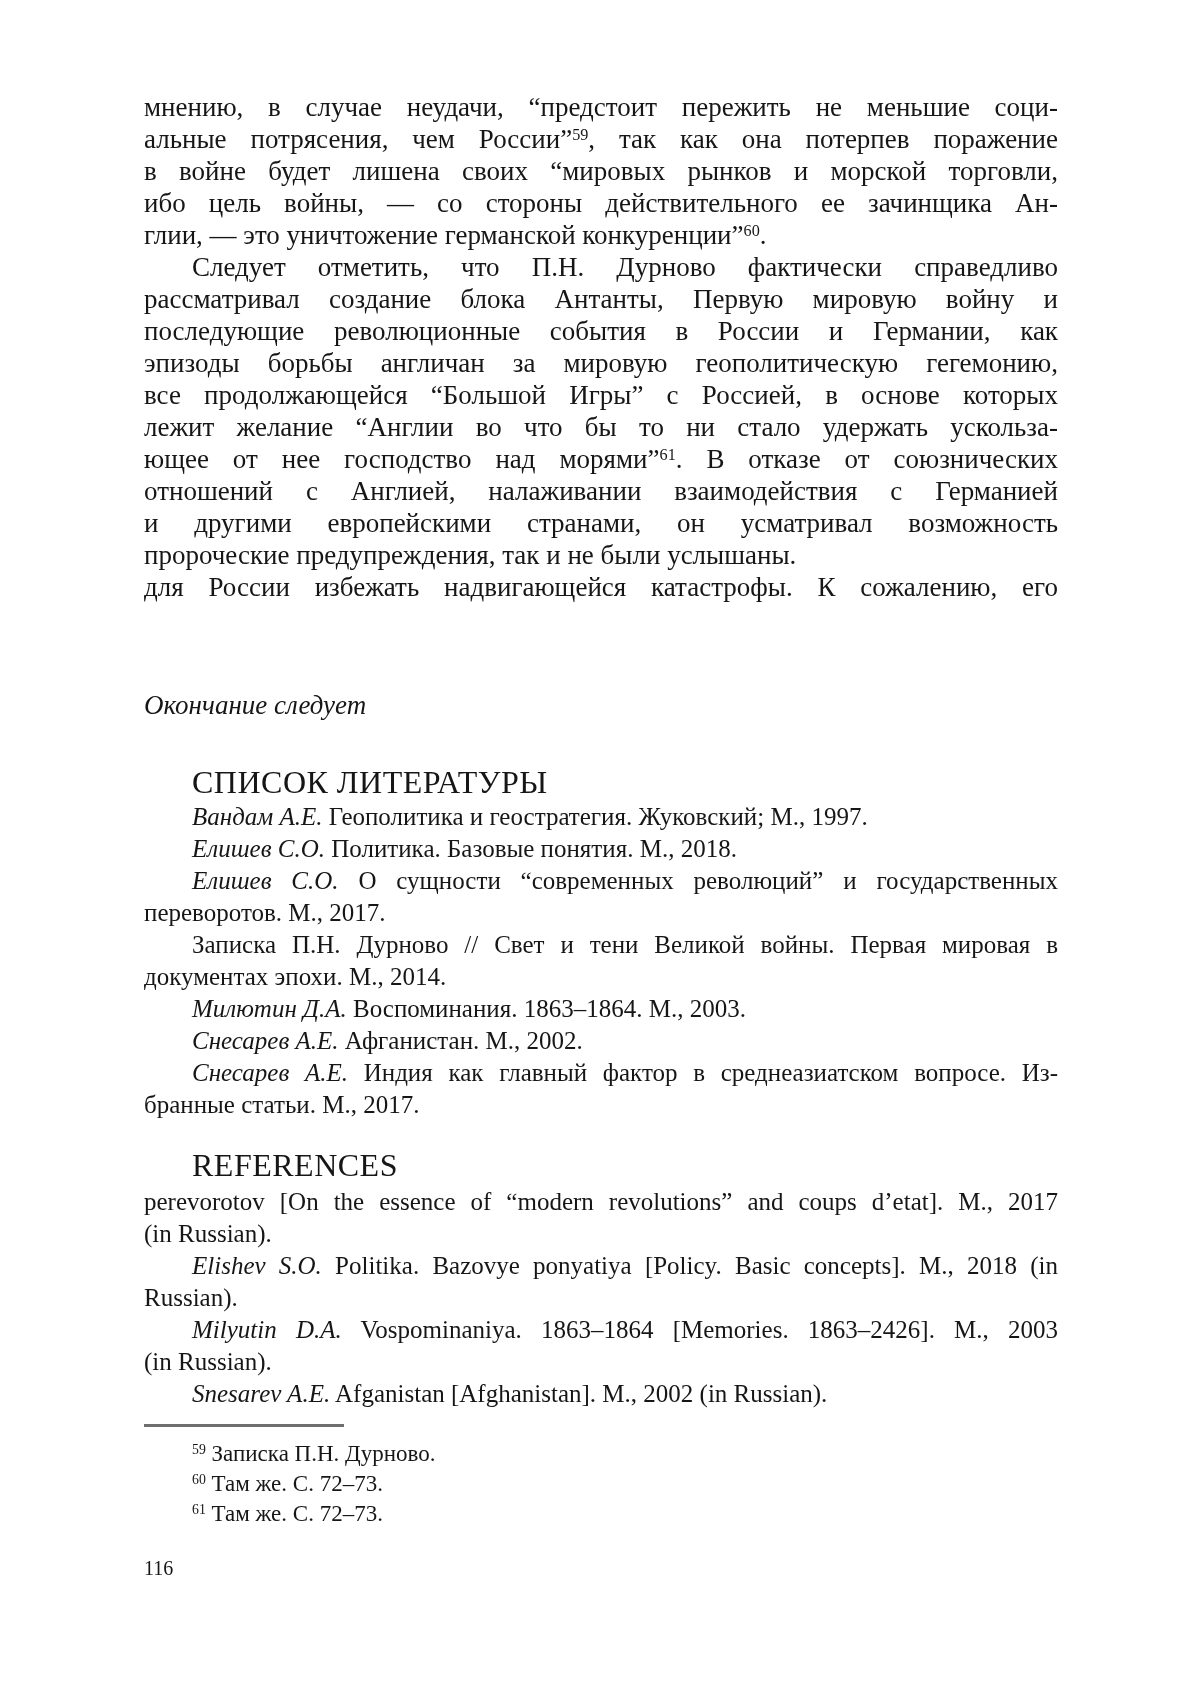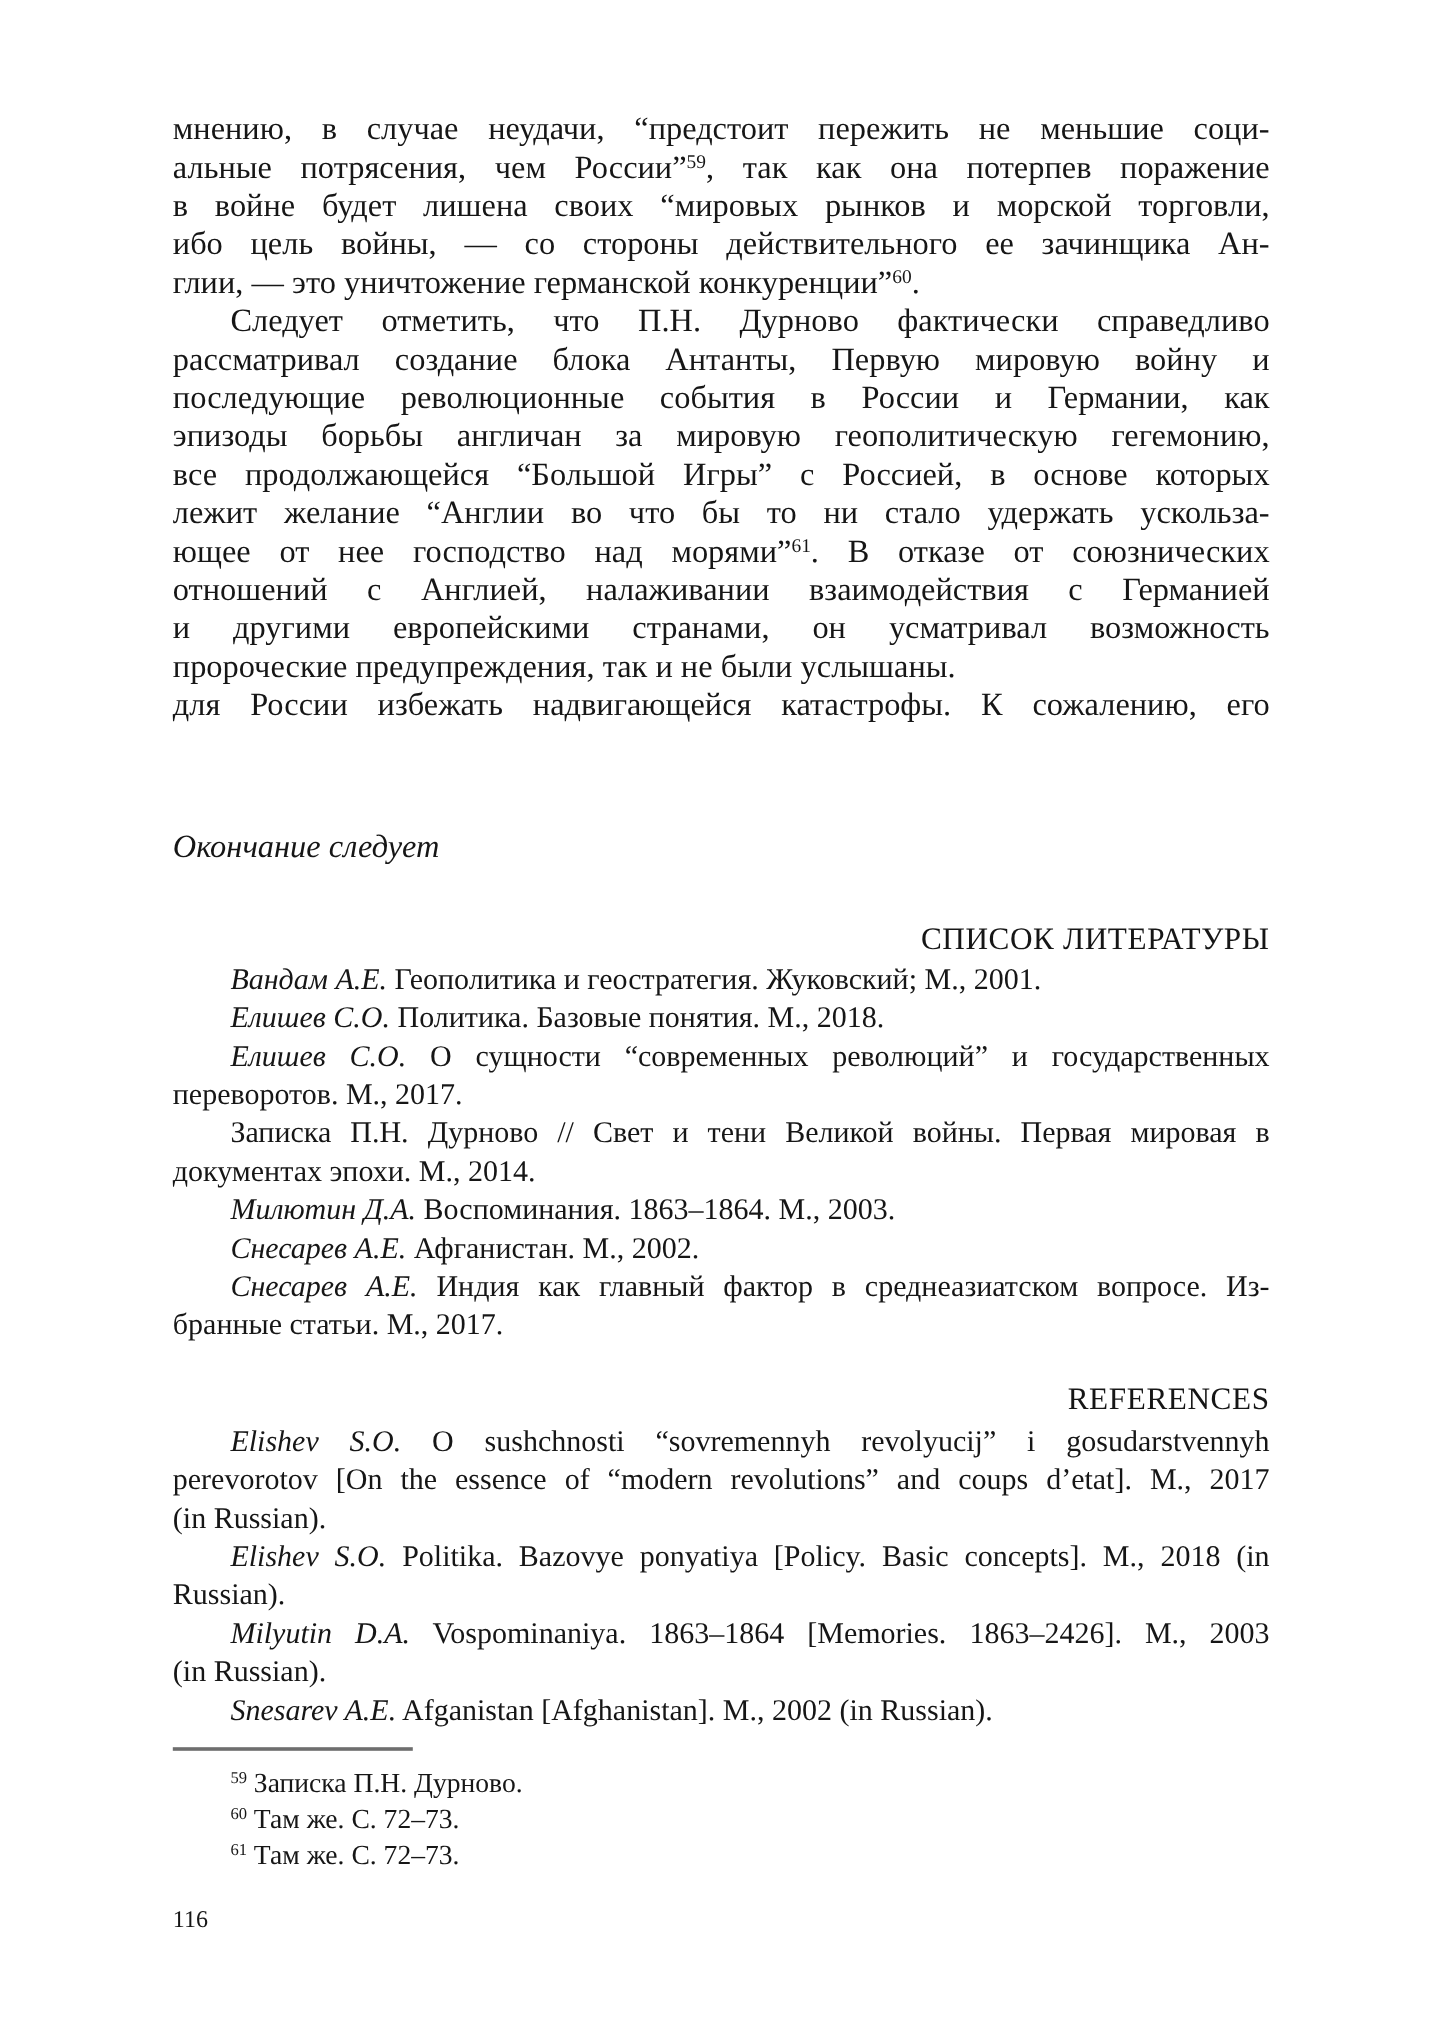--- a/index.html
+++ b/index.html
@@ -47,25 +47,24 @@
   .ending {
     margin: 86px 0 0 0;
     font-size: 27px;
     line-height: 33px;
     font-style: italic;
     text-align: left;
   }
   h2.sec-heading {
     margin: 0;
     font-weight: normal;
-    font-size: 26px;
+    font-size: 32px;
     line-height: 33px;
     text-indent: 48px;
     letter-spacing: 0.5px;
-    text-align: right;
   }
   h2.bib-heading { margin-top: 44px; }
   h2.refs-heading { margin-top: 28px; }
   .bib-section {
     margin-top: 2px;
     font-size: 25px;
     line-height: 32px;
   }
   .refs-section {
     margin-top: 4px;
@@ -116,21 +115,21 @@
         <div class="jline"><span>для России избежать надвигающейся катастрофы. К сожалению, его</span></div>
       </div>
     </section>
 
   <p class="ending">Окончание следует</p>
 
   <h2 class="sec-heading bib-heading">СПИСОК ЛИТЕРАТУРЫ</h2>
 
   <section class="bib-section">
       <div class="block">
-        <div class="jline indent last"><span class="it">Вандам А.Е.</span><span> Геополитика и геостратегия. Жуковский; М., 2001.</span></div>
+        <div class="jline indent last"><span class="it">Вандам А.Е.</span><span> Геополитика и геостратегия. Жуковский; М., 1997.</span></div>
       </div>
       <div class="block">
         <div class="jline indent last"><span class="it">Елишев С.О.</span><span> Политика. Базовые понятия. М., 2018.</span></div>
       </div>
       <div class="block">
         <div class="jline indent"><span class="it">Елишев С.О.</span><span> О сущности “современных революций” и государственных</span></div>
         <div class="jline last"><span>переворотов. М., 2017.</span></div>
       </div>
       <div class="block">
         <div class="jline indent"><span>Записка П.Н. Дурново // Свет и тени Великой войны. Первая мировая в</span></div>
@@ -145,21 +144,20 @@
       <div class="block">
         <div class="jline indent"><span class="it">Снесарев А.Е.</span><span> Индия как главный фактор в среднеазиатском вопросе. Из-</span></div>
         <div class="jline last"><span>бранные статьи. М., 2017.</span></div>
       </div>
     </section>
 
   <h2 class="sec-heading refs-heading">REFERENCES</h2>
 
   <section class="refs-section">
       <div class="block">
-        <div class="jline indent"><span class="it">Elishev S.O.</span><span> O sushchnosti “sovremennyh revolyucij” i gosudarstvennyh</span></div>
         <div class="jline"><span>perevorotov [On the essence of “modern revolutions” and coups d’etat]. M., 2017</span></div>
         <div class="jline last"><span>(in Russian).</span></div>
       </div>
       <div class="block">
         <div class="jline indent"><span class="it">Elishev S.O.</span><span> Politika. Bazovye ponyatiya [Policy. Basic concepts]. M., 2018 (in</span></div>
         <div class="jline last"><span>Russian).</span></div>
       </div>
       <div class="block">
         <div class="jline indent"><span class="it">Milyutin D.A.</span><span> Vospominaniya. 1863–1864 [Memories. 1863–2426]. M., 2003</span></div>
         <div class="jline last"><span>(in Russian).</span></div>

